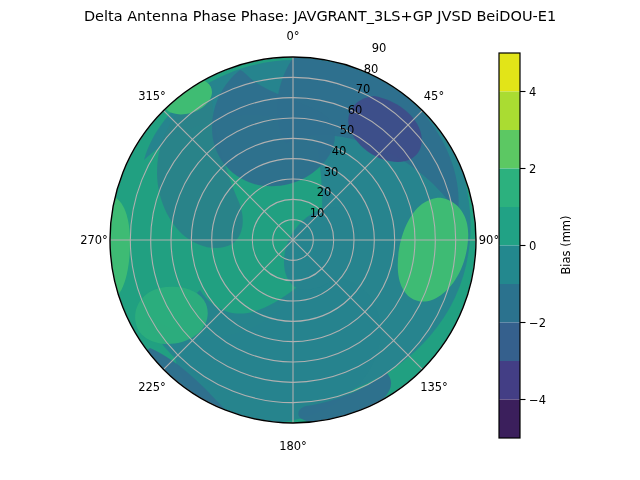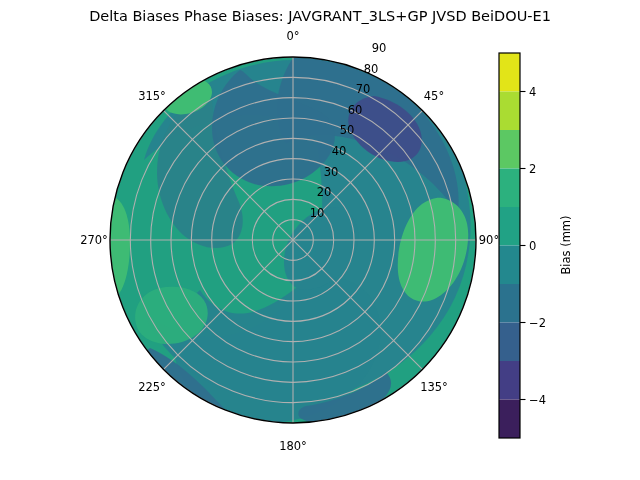--- a/index.html
+++ b/index.html
@@ -38,21 +38,21 @@
   .ang-label { font-size: 11.5px; }
   .rad-label { font-size: 11.5px; }
   .cbar-tick-label { font-size: 11.5px; }
   .cbar-axis-label { font-size: 11.5px; }
 </style>
 </head>
 <body>
 
 <div id="figure">
 
-  <div class="fig-title">Delta Biases Phase Biases: JAVGRANT_3LS+GP JVSD BeiDOU-E1</div>
+  <div class="fig-title">Delta Antenna Phase Phase: JAVGRANT_3LS+GP JVSD BeiDOU-E1</div>
 
   <svg id="plot-svg" width="640" height="480" viewBox="0 0 640 480">
     <defs>
       <clipPath id="diskClip">
         <circle cx="293" cy="240" r="183"></circle>
       </clipPath>
     </defs>
 
     <g clip-path="url(#diskClip)">
 

